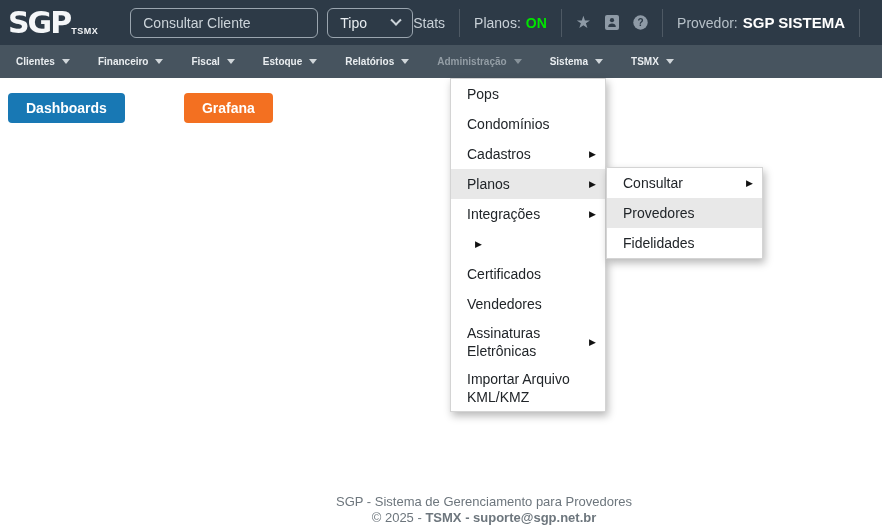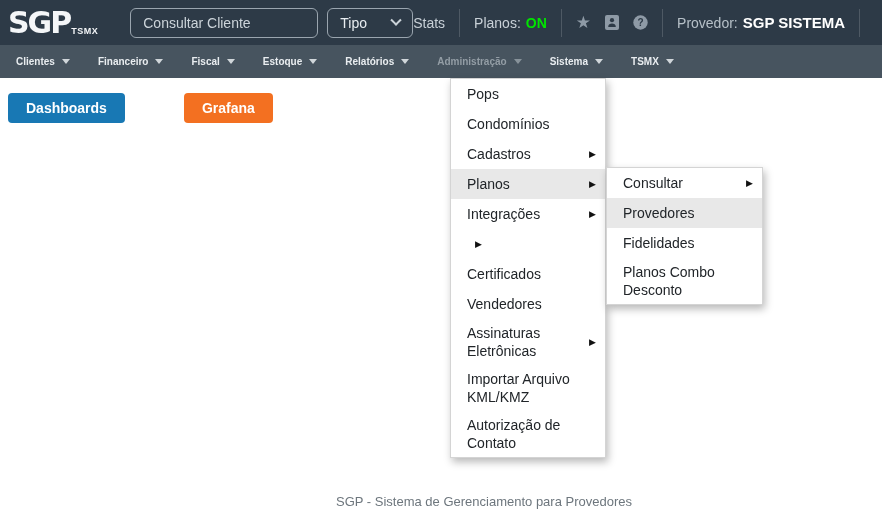--- a/index.html
+++ b/index.html
@@ -229,36 +229,31 @@
     <div class="menu-item">
       <span class="menu-label">Vendedores</span>
     </div>
     <div class="menu-item">
       <span class="menu-label">Assinaturas Eletrônicas</span>
       <span class="submenu-arrow">▶</span>
     </div>
     <div class="menu-item">
       <span class="menu-label">Importar Arquivo KML/KMZ</span>
     </div>
-    <div class="menu-item">
-      <span class="menu-label">Autorização de Contato</span>
-    </div>
   </div>
 
 <div class="dropdown planos-submenu" id="planos-submenu">
     <div class="menu-item">
       <span class="menu-label">Consultar</span>
       <span class="submenu-arrow">▶</span>
     </div>
     <div class="menu-item highlighted">
       <span class="menu-label">Provedores</span>
     </div>
     <div class="menu-item">
       <span class="menu-label">Fidelidades</span>
     </div>
-    <div class="menu-item">
-      <span class="menu-label">Planos Combo Desconto</span>
-    </div>
   </div>
 
 <div class="footer">
   <div>SGP - Sistema de Gerenciamento para Provedores</div>
+  <div><span>© 2025 - </span><span class="footer-bold">TSMX - suporte@sgp.net.br</span></div>
 </div>
 
 </body></html>

